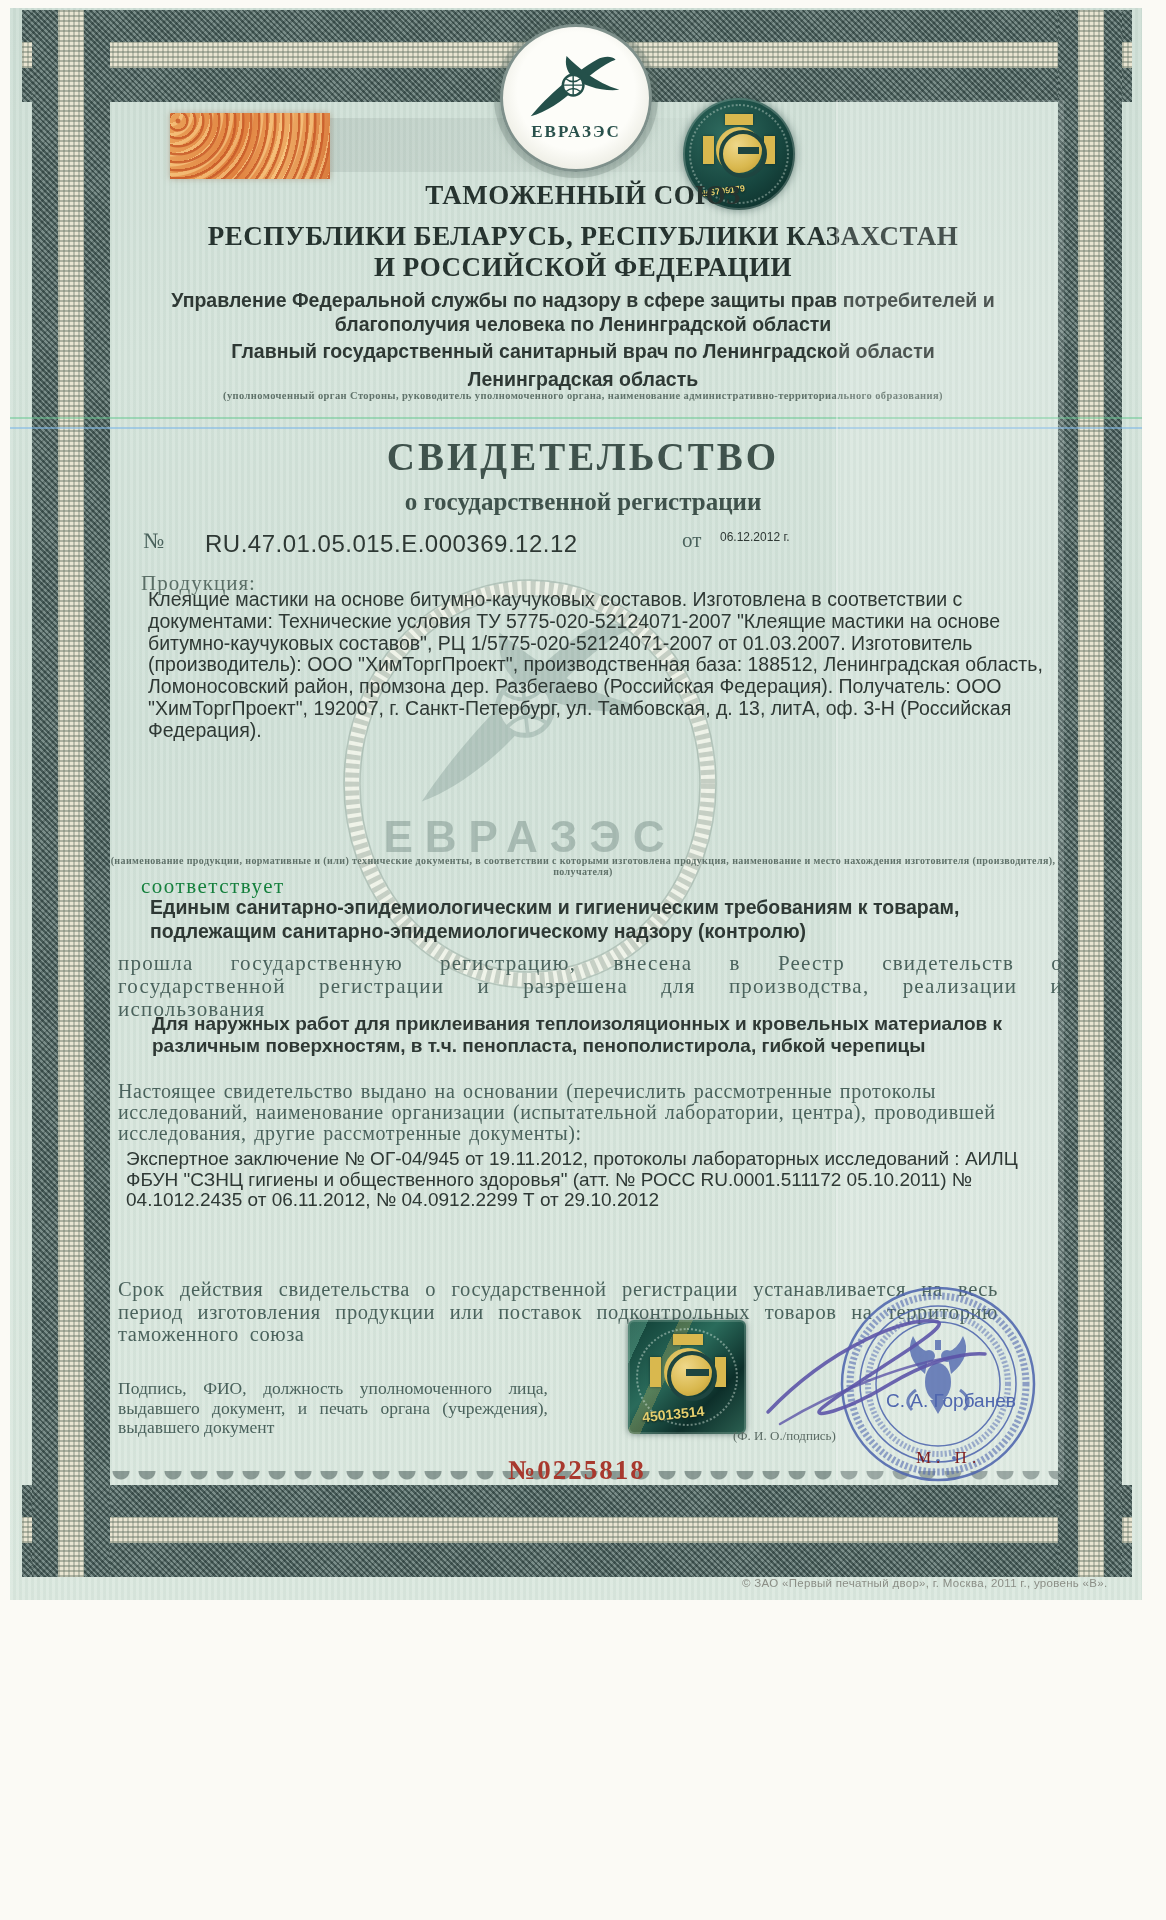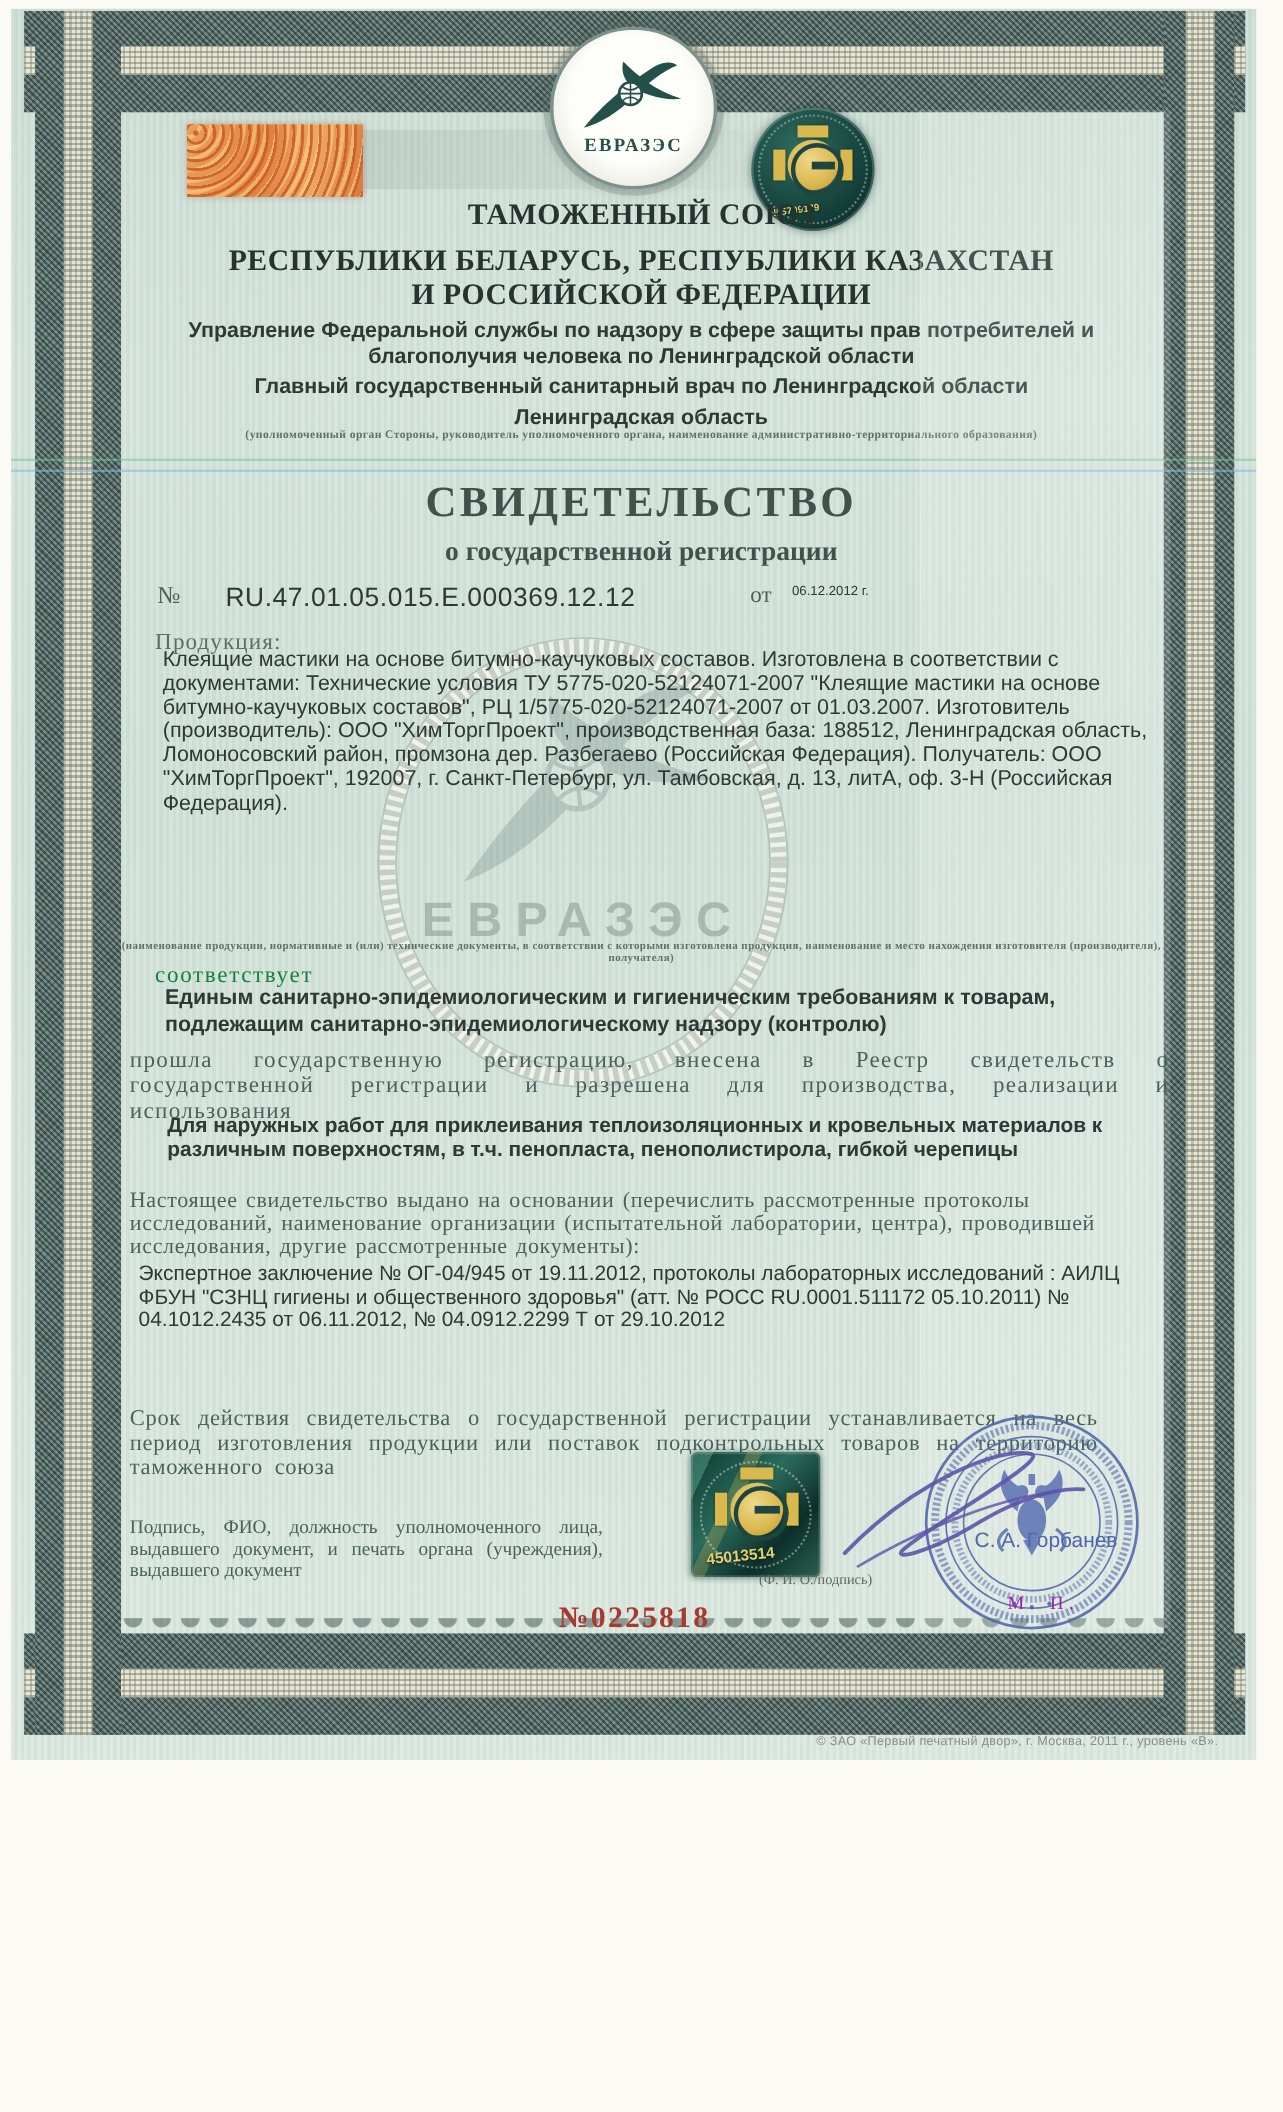--- a/index.html
+++ b/index.html
@@ -233,19 +233,19 @@
         <circle cx="144" cy="176" r="2"></circle>
       </g>
   </svg>
 
   <svg class="abs" style="left:760px;top:1292px;" width="310" height="160" viewBox="0 0 310 160">
     <path d="M8,120 C70,55 150,22 178,30 C192,36 90,92 62,116 C48,128 84,120 130,92 C160,74 196,60 225,62" fill="none" stroke="#5d55a8" stroke-width="3.5" stroke-linecap="round" opacity=".9"></path>
     <path d="M20,132 C80,96 150,70 200,64" fill="none" stroke="#5d55a8" stroke-width="2.5" stroke-linecap="round" opacity=".8"></path>
   </svg>
 
   <div class="abs san" style="left:886px;top:1390px;font-size:19px;color:#4f66ae;">С. А. Горбанев</div>
-  <div class="abs ser" style="left:690px;top:1428px;font-size:13px;color:#5a6a63;">(Ф. И. О./подпись)</div>
-  <div class="abs ser" style="left:916px;top:1448px;font-size:17px;color:#a21caf;letter-spacing:5px;text-align:right;">М. П.</div>
+  <div class="abs ser" style="left:733px;top:1428px;font-size:13px;color:#5a6a63;">(Ф. И. О./подпись)</div>
+  <div class="abs ser" style="left:916px;top:1448px;font-size:17px;color:#7f1d1d;letter-spacing:5px;text-align:right;">М. П.</div>
 
   <div id="serial" class="abs ser" style="left:508px;top:1455px;">№0225818</div>
   <div id="copyright" class="abs san" style="left:742px;top:1577px;">© ЗАО «Первый печатный двор», г. Москва, 2011 г., уровень «В».</div>
 
 </div>
 
 </body></html>

